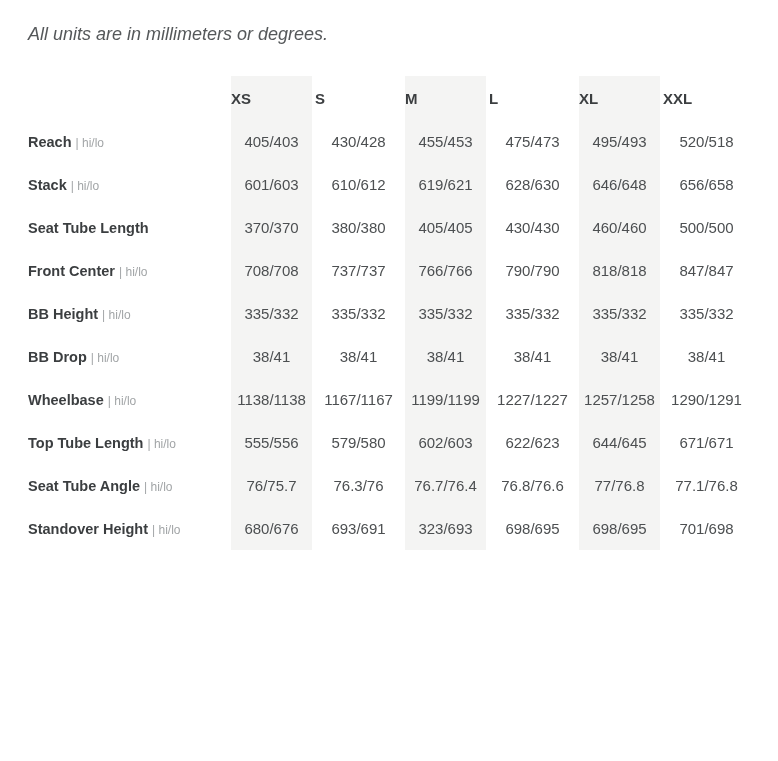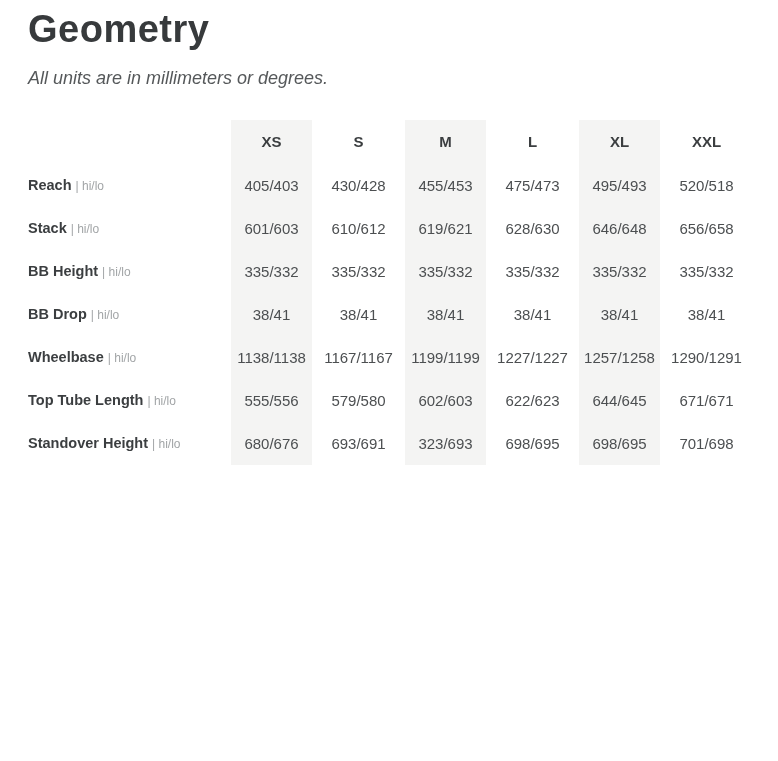--- a/index.html
+++ b/index.html
@@ -33,21 +33,21 @@
   table.geo col.data-col { width: 87px; }
   table.geo th, table.geo td {
     padding: 0;
     height: 43px;
     vertical-align: middle;
   }
   thead th.size-header {
     font-size: 15px;
     font-weight: 700;
     color: #3b3e40;
-    text-align: center;
+    text-align: left;
     height: 44px;
   }
   tbody th.row-label {
     text-align: left;
     font-size: 14.5px;
     font-weight: 700;
     color: #3b3e40;
     white-space: nowrap;
   }
   tbody th.row-label .hilo {
@@ -67,21 +67,20 @@
     background-color: #f4f4f3;
     background-clip: content-box;
     padding-left: 3px !important;
     padding-right: 3px !important;
   }
 </style>
 </head>
 <body>
 
 <div class="page">
-  <h1 class="title">Geometry</h1>
   <p class="subtitle">All units are in millimeters or degrees.</p>
 
   <table class="geo">
     <colgroup>
         <col class="label-col">
         <col class="data-col">
         <col class="data-col">
         <col class="data-col">
         <col class="data-col">
         <col class="data-col">
@@ -111,20 +110,38 @@
         <tr>
           <th class="row-label"><span>Stack</span><span class="hilo">| hi/lo</span></th>
           <td class="value-cell shaded">601/603</td>
           <td class="value-cell">610/612</td>
           <td class="value-cell shaded">619/621</td>
           <td class="value-cell">628/630</td>
           <td class="value-cell shaded">646/648</td>
           <td class="value-cell">656/658</td>
         </tr>
         <tr>
+          <th class="row-label"><span>Seat Tube Length</span></th>
+          <td class="value-cell shaded">370/370</td>
+          <td class="value-cell">380/380</td>
+          <td class="value-cell shaded">405/405</td>
+          <td class="value-cell">430/430</td>
+          <td class="value-cell shaded">460/460</td>
+          <td class="value-cell">500/500</td>
+        </tr>
+        <tr>
+          <th class="row-label"><span>Front Center</span><span class="hilo">| hi/lo</span></th>
+          <td class="value-cell shaded">708/708</td>
+          <td class="value-cell">737/737</td>
+          <td class="value-cell shaded">766/766</td>
+          <td class="value-cell">790/790</td>
+          <td class="value-cell shaded">818/818</td>
+          <td class="value-cell">847/847</td>
+        </tr>
+        <tr>
           <th class="row-label"><span>BB Height</span><span class="hilo">| hi/lo</span></th>
           <td class="value-cell shaded">335/332</td>
           <td class="value-cell">335/332</td>
           <td class="value-cell shaded">335/332</td>
           <td class="value-cell">335/332</td>
           <td class="value-cell shaded">335/332</td>
           <td class="value-cell">335/332</td>
         </tr>
         <tr>
           <th class="row-label"><span>BB Drop</span><span class="hilo">| hi/lo</span></th>
@@ -147,20 +164,29 @@
         <tr>
           <th class="row-label"><span>Top Tube Length</span><span class="hilo">| hi/lo</span></th>
           <td class="value-cell shaded">555/556</td>
           <td class="value-cell">579/580</td>
           <td class="value-cell shaded">602/603</td>
           <td class="value-cell">622/623</td>
           <td class="value-cell shaded">644/645</td>
           <td class="value-cell">671/671</td>
         </tr>
         <tr>
+          <th class="row-label"><span>Seat Tube Angle</span><span class="hilo">| hi/lo</span></th>
+          <td class="value-cell shaded">76/75.7</td>
+          <td class="value-cell">76.3/76</td>
+          <td class="value-cell shaded">76.7/76.4</td>
+          <td class="value-cell">76.8/76.6</td>
+          <td class="value-cell shaded">77/76.8</td>
+          <td class="value-cell">77.1/76.8</td>
+        </tr>
+        <tr>
           <th class="row-label"><span>Standover Height</span><span class="hilo">| hi/lo</span></th>
           <td class="value-cell shaded">680/676</td>
           <td class="value-cell">693/691</td>
           <td class="value-cell shaded">323/693</td>
           <td class="value-cell">698/695</td>
           <td class="value-cell shaded">698/695</td>
           <td class="value-cell">701/698</td>
         </tr>
       </tbody>
   </table>

